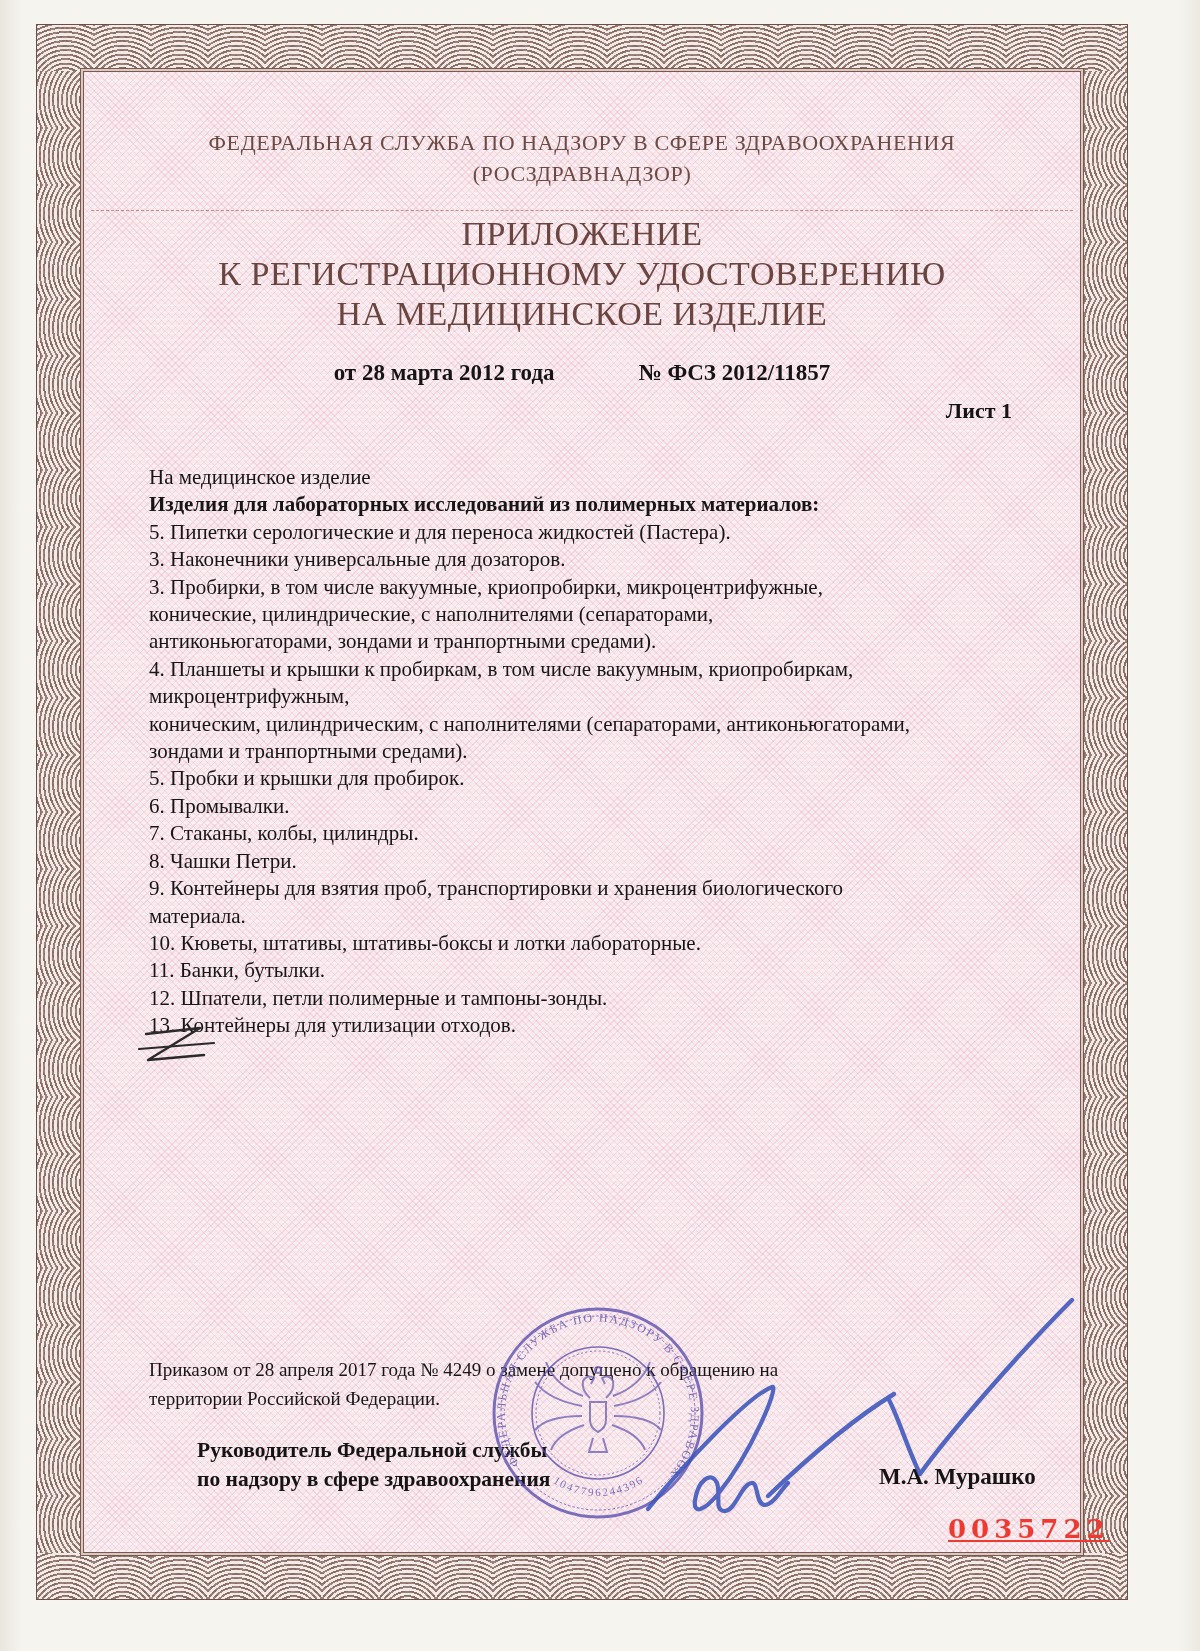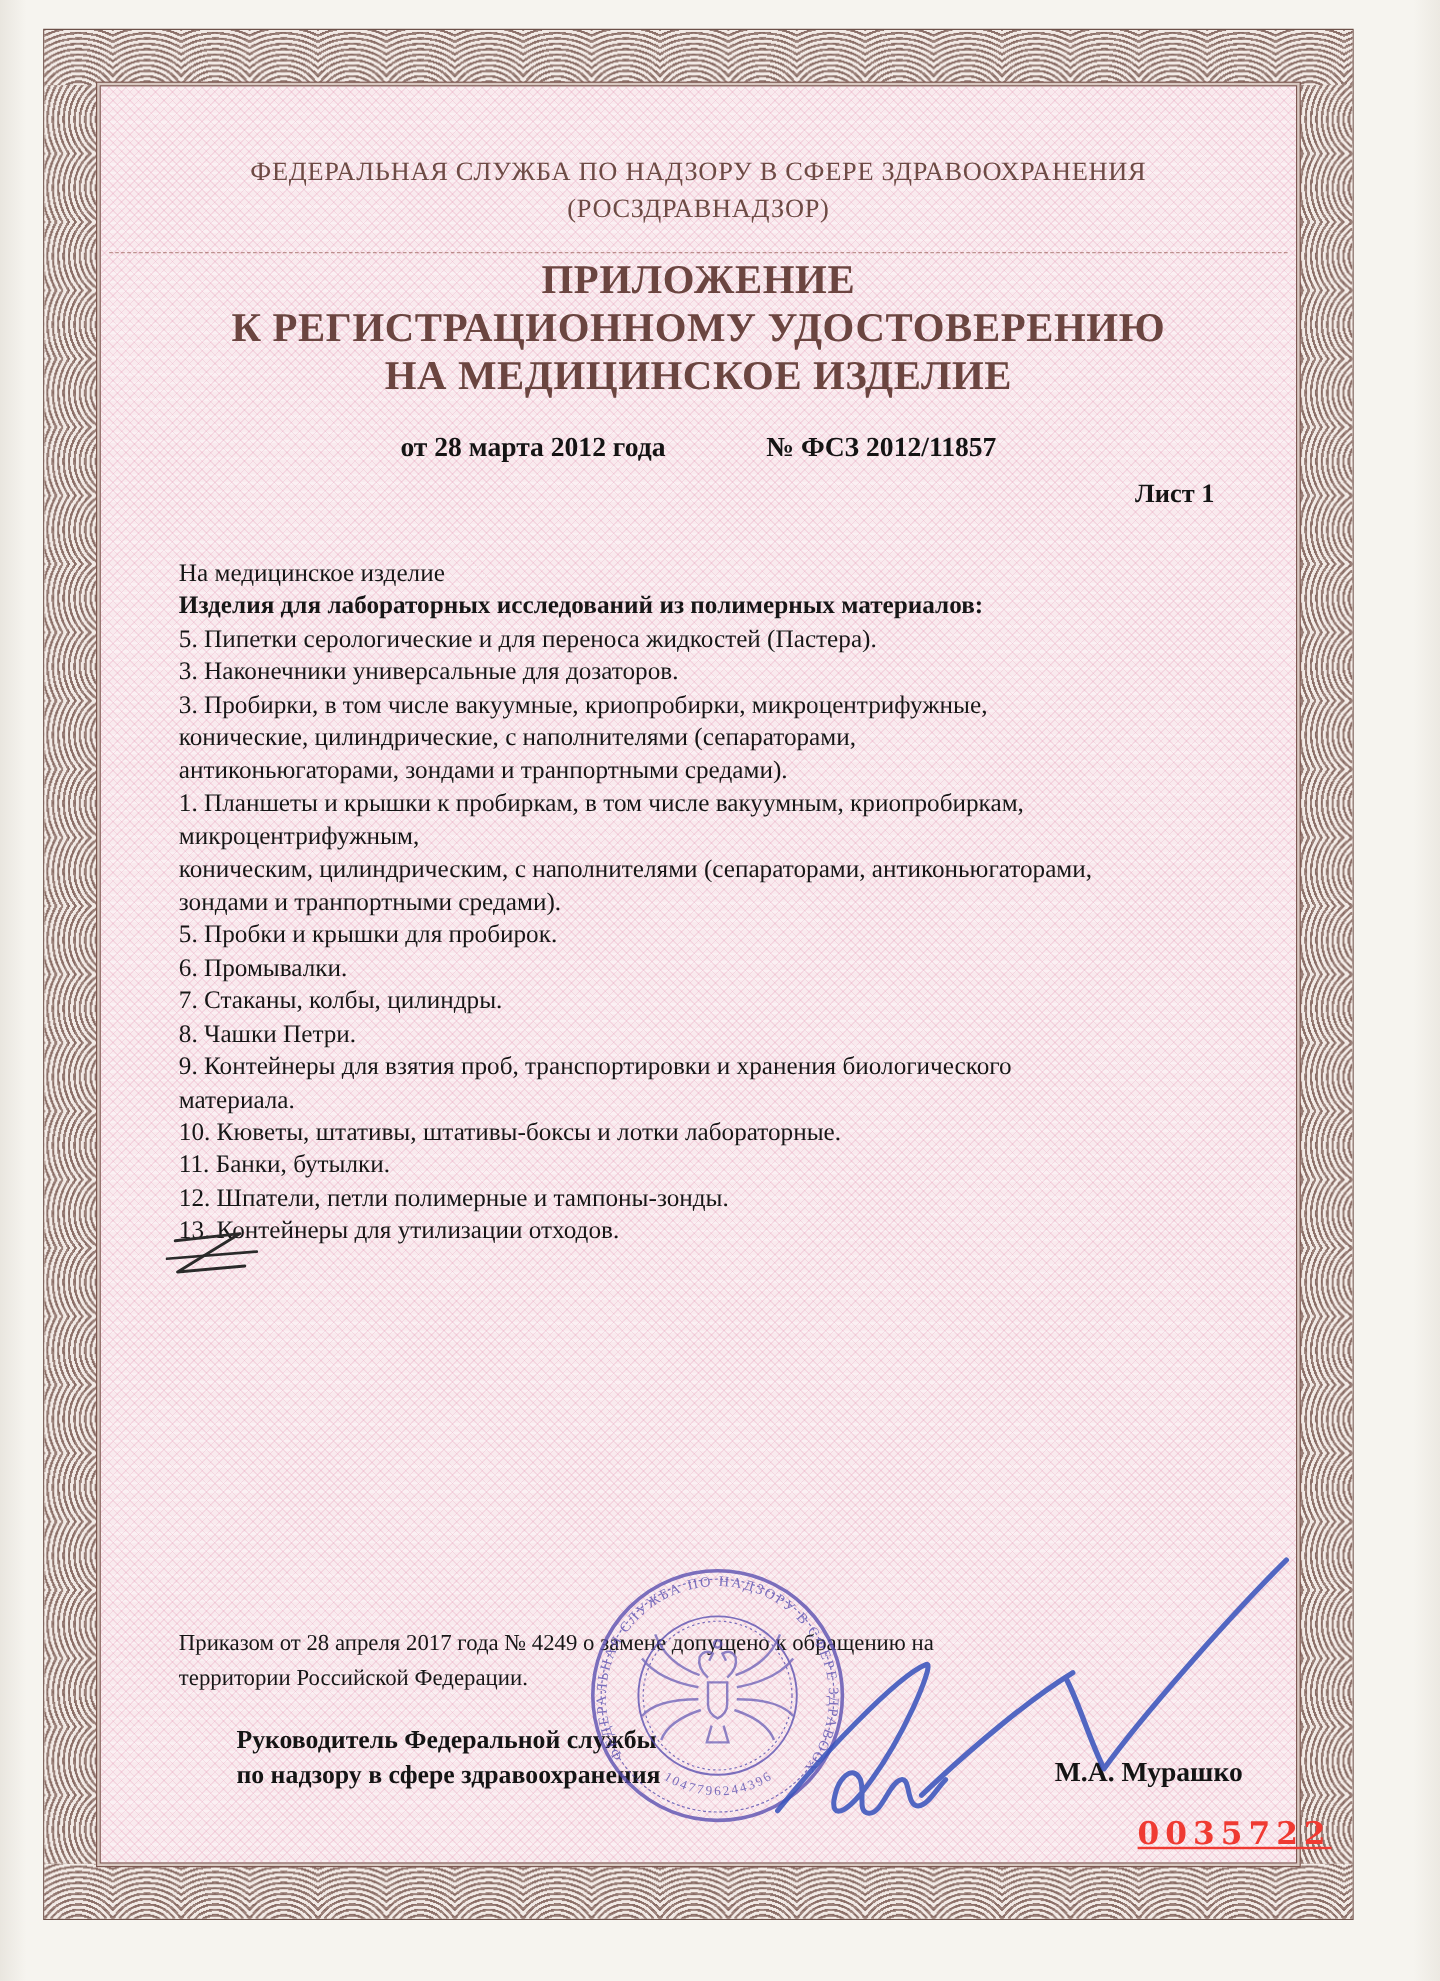--- a/index.html
+++ b/index.html
@@ -50,21 +50,21 @@
   .ctr{left:0;right:0;text-align:center;}
   .hdr{
     font-size:22px;line-height:31px;letter-spacing:.6px;
     color:#6d4a44;white-space:nowrap;
   }
   .rule-dotted{
     position:absolute;top:138px;left:7px;right:7px;height:0;
     border-top:1px dashed rgba(151,92,84,.62);
   }
   .ttl{
-    font-size:34px;line-height:40px;font-weight:bold;letter-spacing:.5px;
+    font-size:34px;line-height:40px;font-weight:normal;letter-spacing:.5px;
     color:#6b4540;white-space:nowrap;
   }
   .daterow{
     top:288px;left:0;right:0;display:flex;justify-content:center;gap:84px;
     font-size:23px;font-weight:bold;color:#141414;white-space:nowrap;
   }
   .sheet{top:326px;right:68px;font-size:22px;font-weight:bold;color:#141414;}
   .body-block{top:392px;left:65px;right:20px;font-size:21px;line-height:27.4px;color:#161616;}
   .bline{white-space:nowrap;}
   .bline.b{font-weight:bold;}
@@ -109,21 +109,21 @@
       <div class="abs sheet">Лист  1</div>
 
       <div class="abs body-block">
           <div class="bline">На медицинское изделие</div>
           <div class="bline b">Изделия для лабораторных исследований из полимерных материалов:</div>
           <div class="bline">5. Пипетки серологические и для переноса жидкостей (Пастера).</div>
           <div class="bline">3. Наконечники универсальные для дозаторов.</div>
           <div class="bline">3. Пробирки, в том числе вакуумные, криопробирки, микроцентрифужные,</div>
           <div class="bline">конические, цилиндрические, с наполнителями (сепараторами,</div>
           <div class="bline">антиконьюгаторами, зондами и транпортными средами).</div>
-          <div class="bline">1. Планшеты и крышки к пробиркам, в том числе вакуумным, криопробиркам,</div>
+          <div class="bline">4. Планшеты и крышки к пробиркам, в том числе вакуумным, криопробиркам,</div>
           <div class="bline">микроцентрифужным,</div>
           <div class="bline">коническим, цилиндрическим, с наполнителями (сепараторами, антиконьюгаторами,</div>
           <div class="bline">зондами и транпортными средами).</div>
           <div class="bline">5. Пробки и крышки для пробирок.</div>
           <div class="bline">6. Промывалки.</div>
           <div class="bline">7. Стаканы, колбы, цилиндры.</div>
           <div class="bline">8. Чашки Петри.</div>
           <div class="bline">9. Контейнеры для взятия проб, транспортировки и хранения биологического</div>
           <div class="bline">материала.</div>
           <div class="bline">10. Кюветы, штативы, штативы-боксы и лотки лабораторные.</div>

